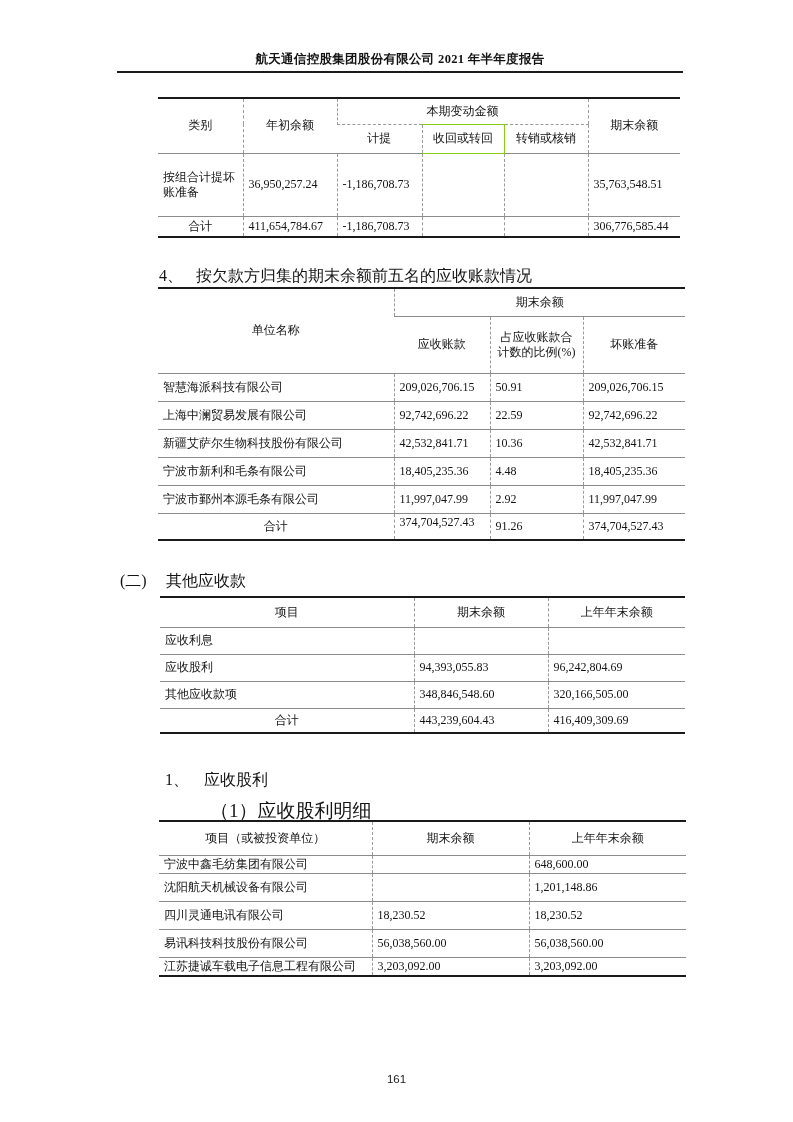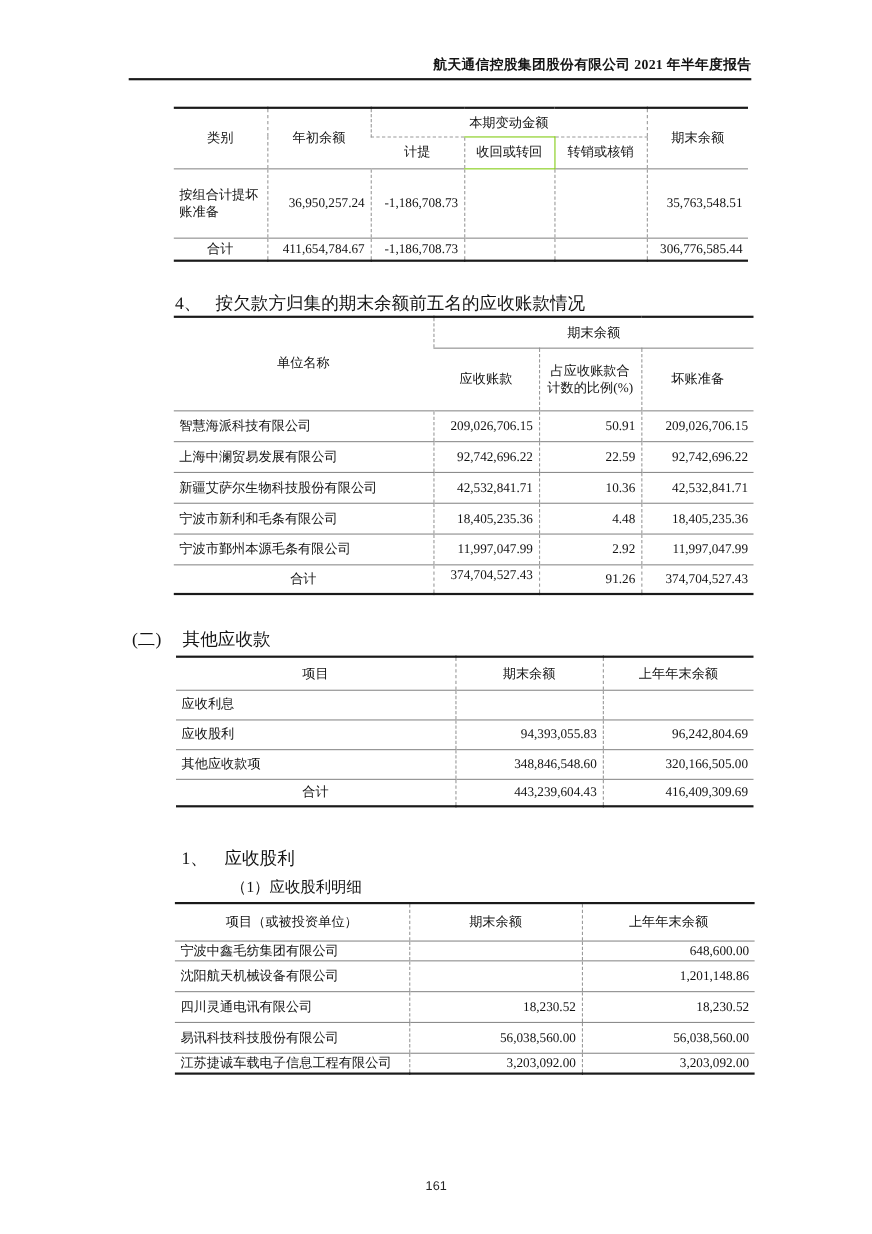--- a/index.html
+++ b/index.html
@@ -5,49 +5,49 @@
   * { margin:0; padding:0; box-sizing:border-box; }
   html,body { background:#ffffff; }
   .page {
     position:relative; width:793px; height:1122px; background:#ffffff;
     font-family:"Liberation Serif","DejaVu Serif",serif; color:#141414;
     overflow:hidden; margin:0 auto;
   }
   
   .doc-title {
     position:absolute; left:117px; top:51px; width:566px;
-    text-align:right; font-size:12.5px; font-weight:bold; letter-spacing:.3px;
+    text-align:center; font-size:12.5px; font-weight:bold; letter-spacing:.3px;
   }
   .title-rule {
     position:absolute; left:117px; top:71px; width:566px; height:0;
     border-top:2.5px solid #1a1a1a;
   }
   
   table.t {
     position:absolute; border-collapse:collapse; table-layout:fixed;
     font-size:12px; border-top:2.5px solid #1a1a1a; border-bottom:2.5px solid #1a1a1a;
   }
   table.t td {
     border-left:1px dashed #9a9a9a; vertical-align:middle;
     padding:1px 5px; overflow:hidden; line-height:1.25;
   }
   table.t td:first-child { border-left:none; }
   table.t tr.sep td { border-top:1px solid #8c8c8c; }
   td.ctr { text-align:center; }
-  td.num { text-align:right; }
+  td.num { }
   td.name { text-align:left; padding-left:9px; }
   td.dashb { border-bottom:1px dashed #9a9a9a; }
   td.solidb { border-bottom:1px solid #8c8c8c; }
   td.box { border:1px solid #84cc16; }
   td.wrap5 { padding:1px 12px 1px 6px; text-align:left; }
   td.ratio-h { padding:0 8px; line-height:26px; }
   
   .hsec { position:absolute; font-size:16px; font-weight:normal; white-space:nowrap; }
   .hsec .hnum { display:inline-block; }
-  .hsub { position:absolute; font-size:14px; font-weight:normal; white-space:nowrap;font-family:Liberation Serif, serif; }
+  .hsub { position:absolute; font-size:19px; font-weight:normal; white-space:nowrap;font-family:Liberation Serif, serif; }
   .page-num {
     position:absolute; left:0; top:1073px; width:793px; text-align:center;
     font-size:11.5px; font-family:"Liberation Sans","DejaVu Sans",sans-serif; color:#222;
   }
 </style>
 </head>
 <body>
 
 <div class="page">
 

